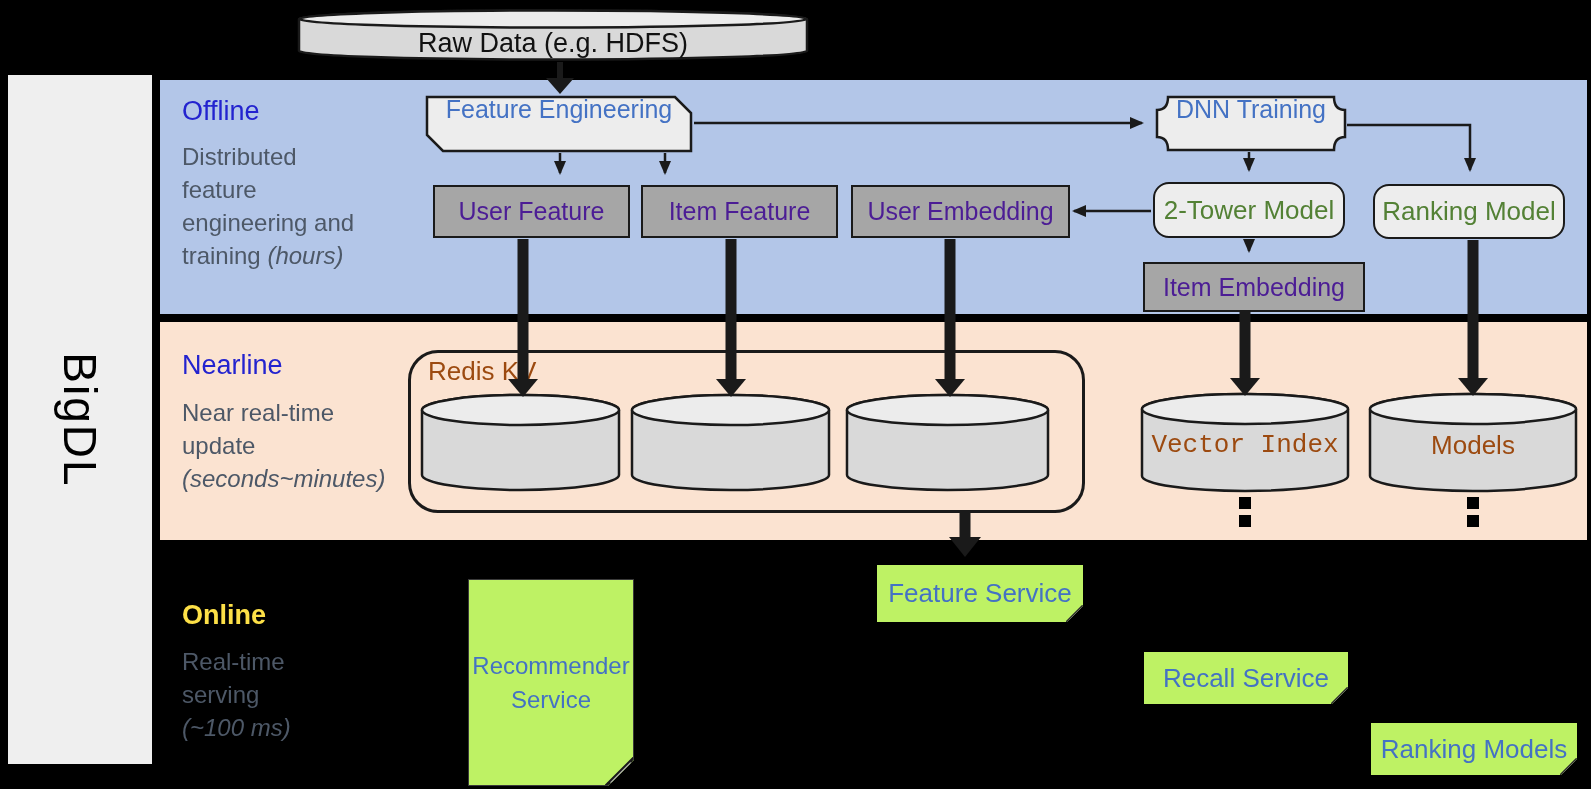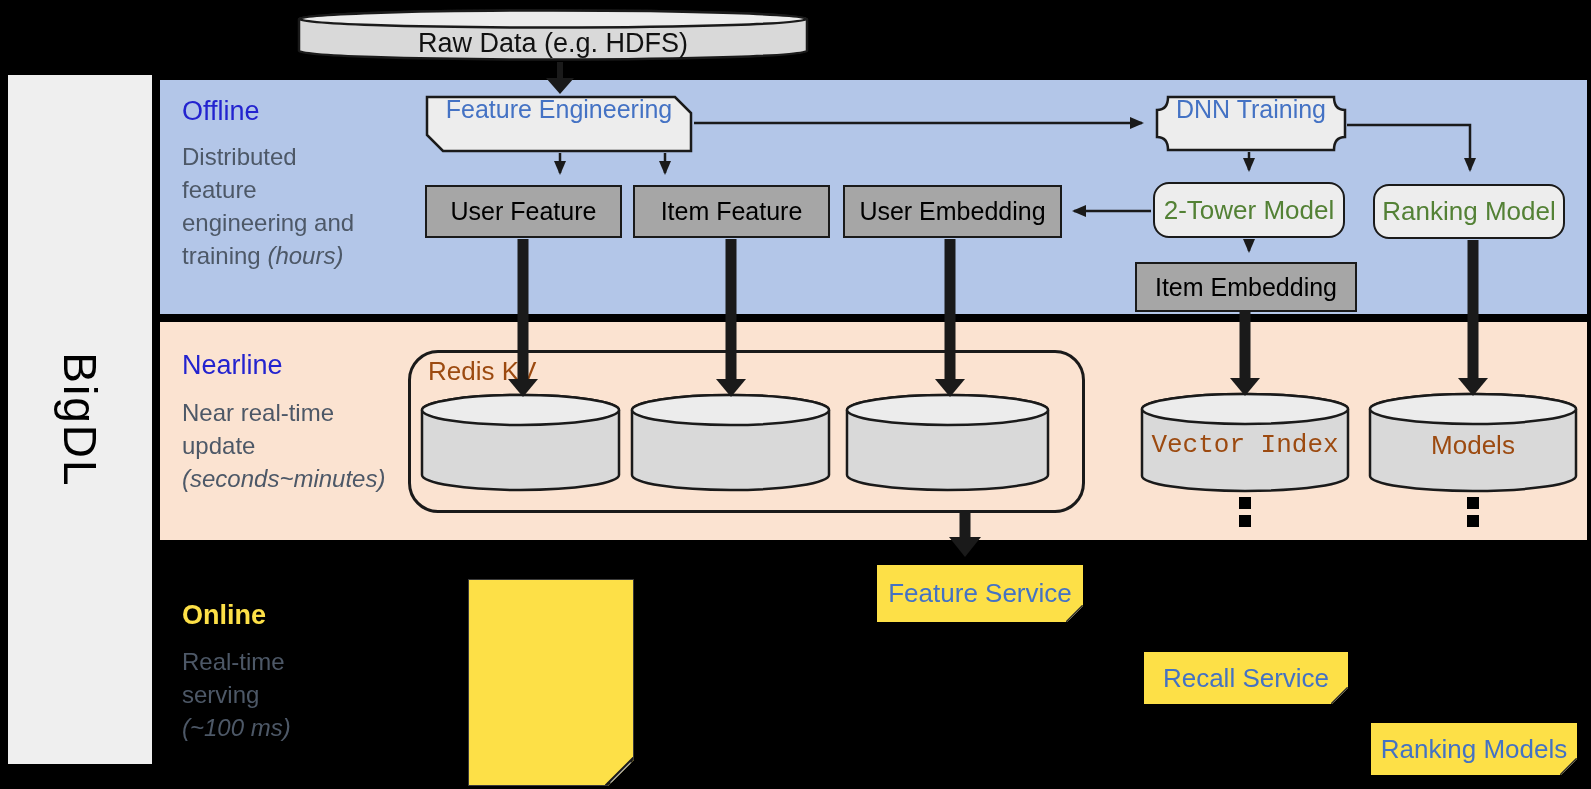--- a/index.html
+++ b/index.html
@@ -21,21 +21,21 @@
   .band.nearline{top:322px;height:218px;background:#fbe3d1;}
   .band-title{position:absolute;font-size:27px;color:#2323cf;}
   .band-sub{position:absolute;font-size:24px;line-height:33px;color:#4d5867;}
   .band-sub em{font-style:italic;}
   .online-title{font-weight:bold;color:#fde047;}
   
   .nodelabel{position:relative;z-index:2;width:100%;text-align:center;}
   
   .node-dark{
     position:absolute;background:#a6a6a6;border:2.5px solid #1a1a1a;box-sizing:border-box;
-    display:flex;align-items:center;justify-content:center;font-size:25px;color:#000000;
+    display:flex;align-items:center;justify-content:center;font-size:25px;color:#4c1d95;margin-left:8px;
   }
   
   .node-round{
     position:absolute;background:#ededed;border:2.5px solid #1a1a1a;border-radius:16px;box-sizing:border-box;
     display:flex;align-items:center;justify-content:center;font-size:26px;color:#538135;
   }
   
   .shape-box{position:absolute;display:flex;justify-content:center;font-size:25px;color:#4472c4;}
   .shape-box svg{position:absolute;inset:0;z-index:1;}
   
@@ -43,21 +43,21 @@
   .cyl svg{position:absolute;inset:0;}
   .cyl .nodelabel{position:absolute;left:0;top:34px;font-size:26px;color:#9c4a10;}
   
   .redis-box{
     position:absolute;left:408px;top:350px;width:677px;height:163px;
     border:3px solid #1a1a1a;border-radius:30px;box-sizing:border-box;background:transparent;
   }
   .redis-label{position:absolute;left:428px;top:356px;font-size:26px;color:#9c4a10;z-index:2;}
   
   .doc{
-    position:absolute;background:#fde047;box-sizing:border-box;
+    position:absolute;background:#bef264;box-sizing:border-box;
     display:flex;align-items:center;justify-content:center;text-align:center;
     font-size:26px;color:#4472c4;
     clip-path:polygon(0 0,100% 0,100% calc(100% - 16px),calc(100% - 16px) 100%,0 100%);
   }
   .doc .foldsvg{position:absolute;right:0;bottom:0;}
   .doc.big{
     font-size:24px;line-height:34px;border:1.5px solid #3a3a3a;
     clip-path:polygon(0 0,100% 0,100% calc(100% - 26px),calc(100% - 26px) 100%,0 100%);
   }
   .overlay{position:absolute;inset:0;z-index:3;pointer-events:none;}
@@ -167,20 +167,21 @@
   </div>
   <div class="cyl" style="left:1368px;top:392px;width:210px;height:101px;">
     <svg width="210" height="101" viewBox="0 0 210 101">
       <path d="M2,17 A103,15 0 0 1 208,17 L208,84 A103,15 0 0 1 2,84 Z" fill="#d9d9d9" stroke="#1a1a1a" stroke-width="2.5"></path>
       <ellipse cx="105" cy="17" rx="103" ry="15" fill="#ececec" stroke="#1a1a1a" stroke-width="2.5"></ellipse>
     </svg>
     <div class="nodelabel cyl-label-center" style="position:absolute;top:38px;">Models</div>
   </div>
 
   <div class="doc big" style="left:468px;top:579px;width:166px;height:207px;">
+    <span>Recommender Service</span>
     <svg class="foldsvg" width="28" height="28" viewBox="0 0 28 28">
       <path d="M2,27 L27,2 L25,25 Z" fill="#b3b3b3" stroke="#1a1a1a" stroke-width="2"></path>
     </svg>
   </div>
 
   <div class="doc" style="left:877px;top:565px;width:206px;height:57px;">
     <span>Feature Service</span>
     <svg class="foldsvg" width="17" height="17" viewBox="0 0 17 17">
       <path d="M1,16 L16,1 L15,14 Z" fill="#9a9a9a" stroke="#2a2a2a" stroke-width="1.5"></path>
     </svg>

